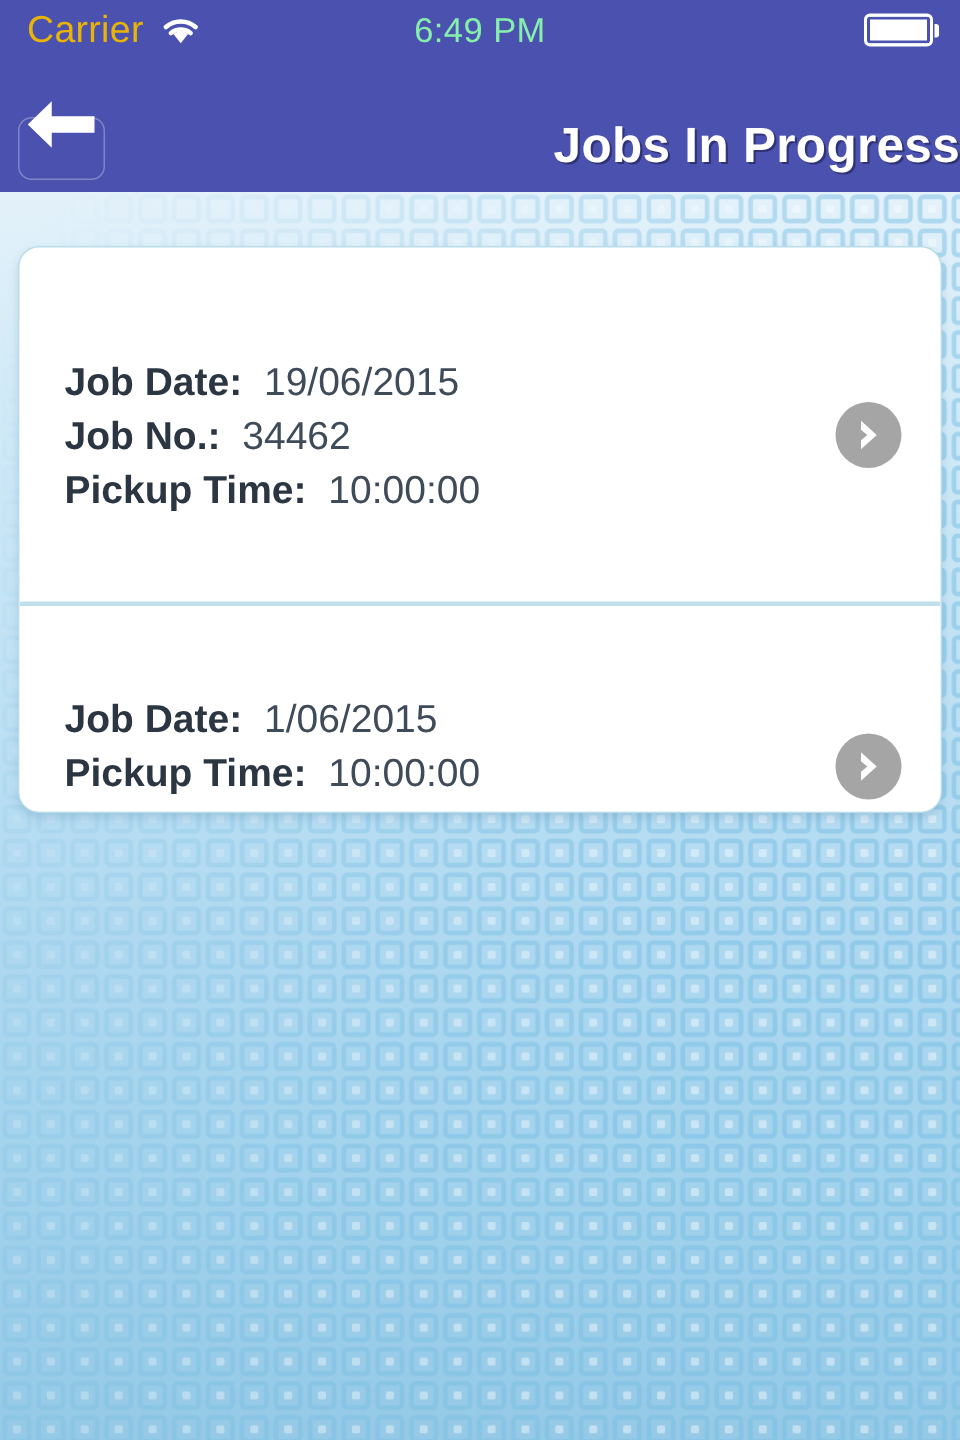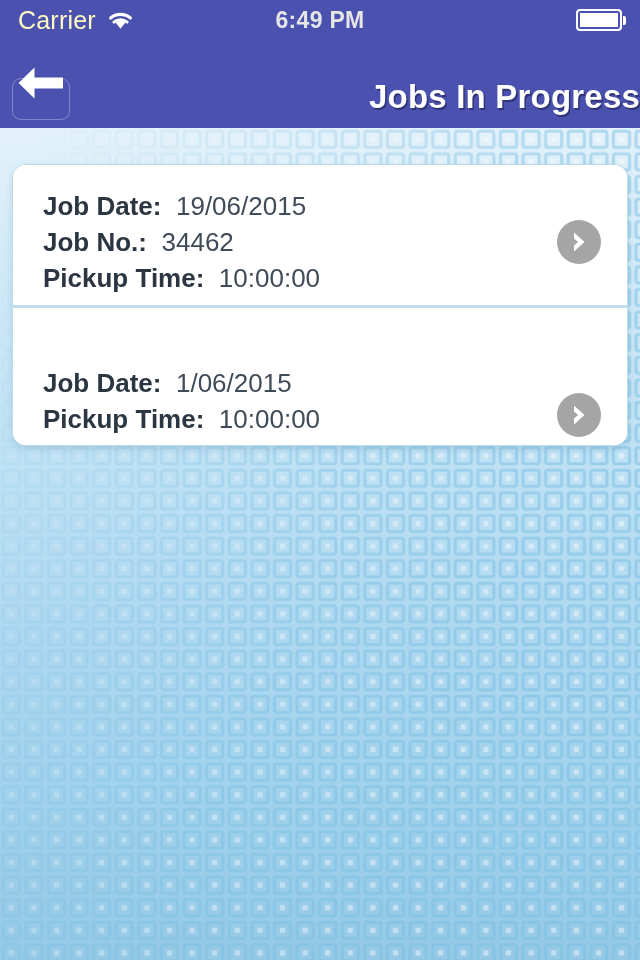--- a/index.html
+++ b/index.html
@@ -43,26 +43,26 @@
     width:640px; height:40px;
     background:#4a51af;
     display:flex; align-items:center;
     z-index:20;
   }
   #statusbar .sb-left {
     display:flex; align-items:center; gap:11px;
     margin-left:18px;
   }
   #carrier-label {
-    color:#fef9c3; font-size:25px; letter-spacing:.2px;
+    color:#eab308; font-size:25px; letter-spacing:.2px;
   }
   #wifi-icon { display:block; }
   #clock-label {
     position:absolute; left:0; right:0; text-align:center;
-    color:#e5e5e5; font-size:23px; font-weight:bold; letter-spacing:.3px;
+    color:#86efac; font-size:23px; font-weight:normal; letter-spacing:.3px;
   }
   #battery-icon {
     position:absolute; right:14px; top:50%; transform:translateY(-50%);
     display:flex; align-items:center;
   }
   .batt-body {
     width:46px; height:22px;
     border:2px solid #ffffff; border-radius:4px;
     background:#ffffff;
     box-shadow:inset 0 0 0 2px #4a51af;
@@ -114,20 +114,21 @@
     overflow:hidden;
     z-index:10;
   }
   .job-row {
     position:relative;
     display:flex; align-items:center;
     padding:21px 0 8px 30px;
     min-height:140px;
     background:#ffffff;
     cursor:pointer;
+    margin-top:48px;
   }
   .job-row + .job-row {
     border-top:3px solid #bfdfeb;
     align-items:flex-end;
   }
   .job-fields { flex:1 1 auto; }
   .job-line {
     font-size:26px;
     line-height:36px;
     color:#3d4a57;

